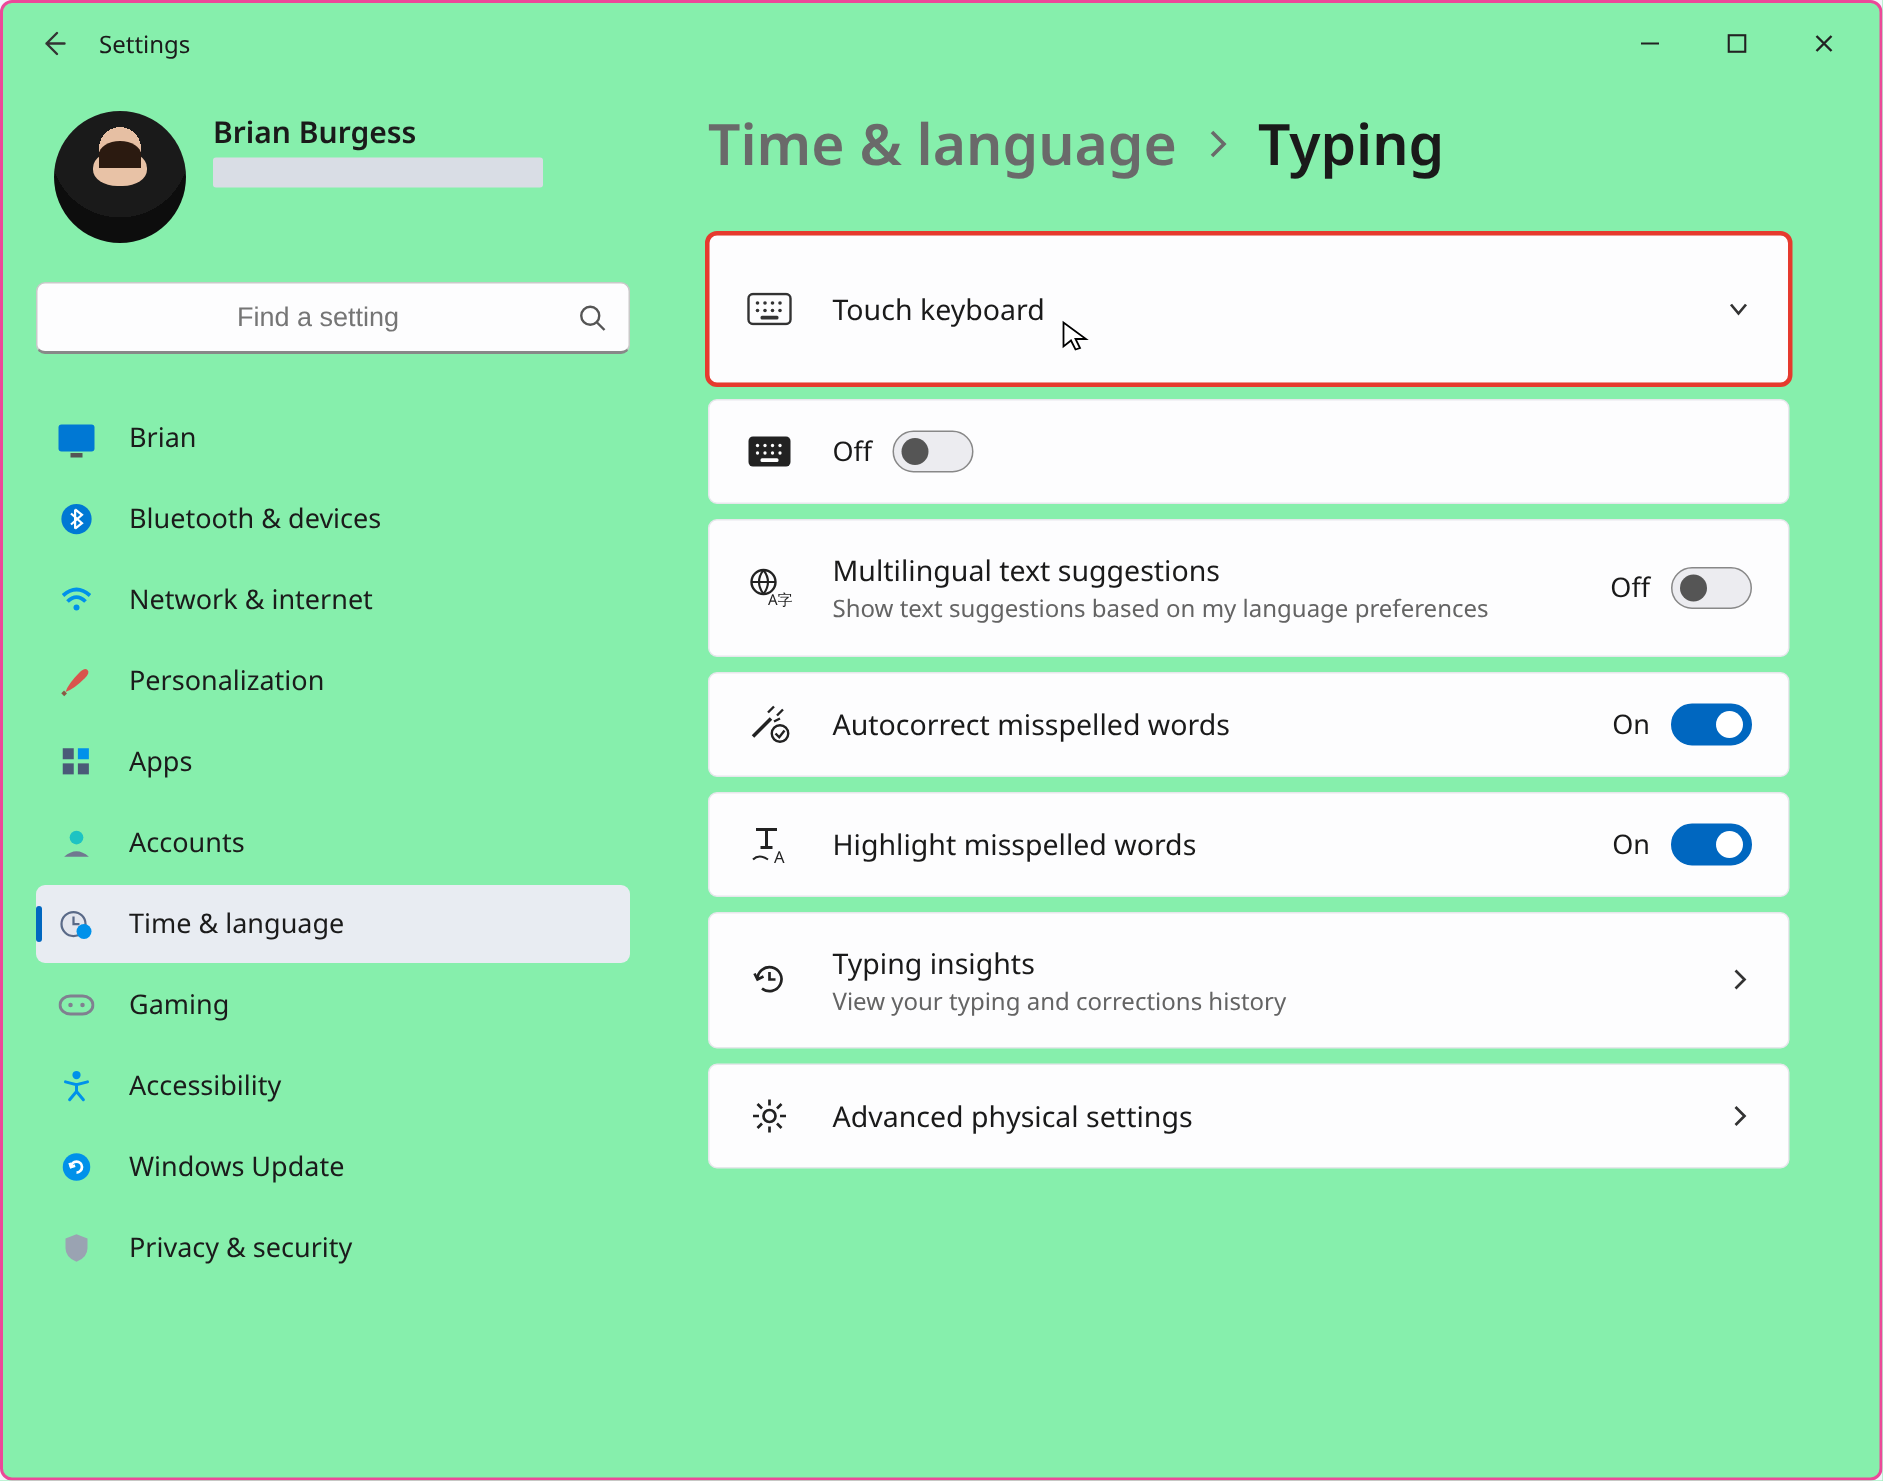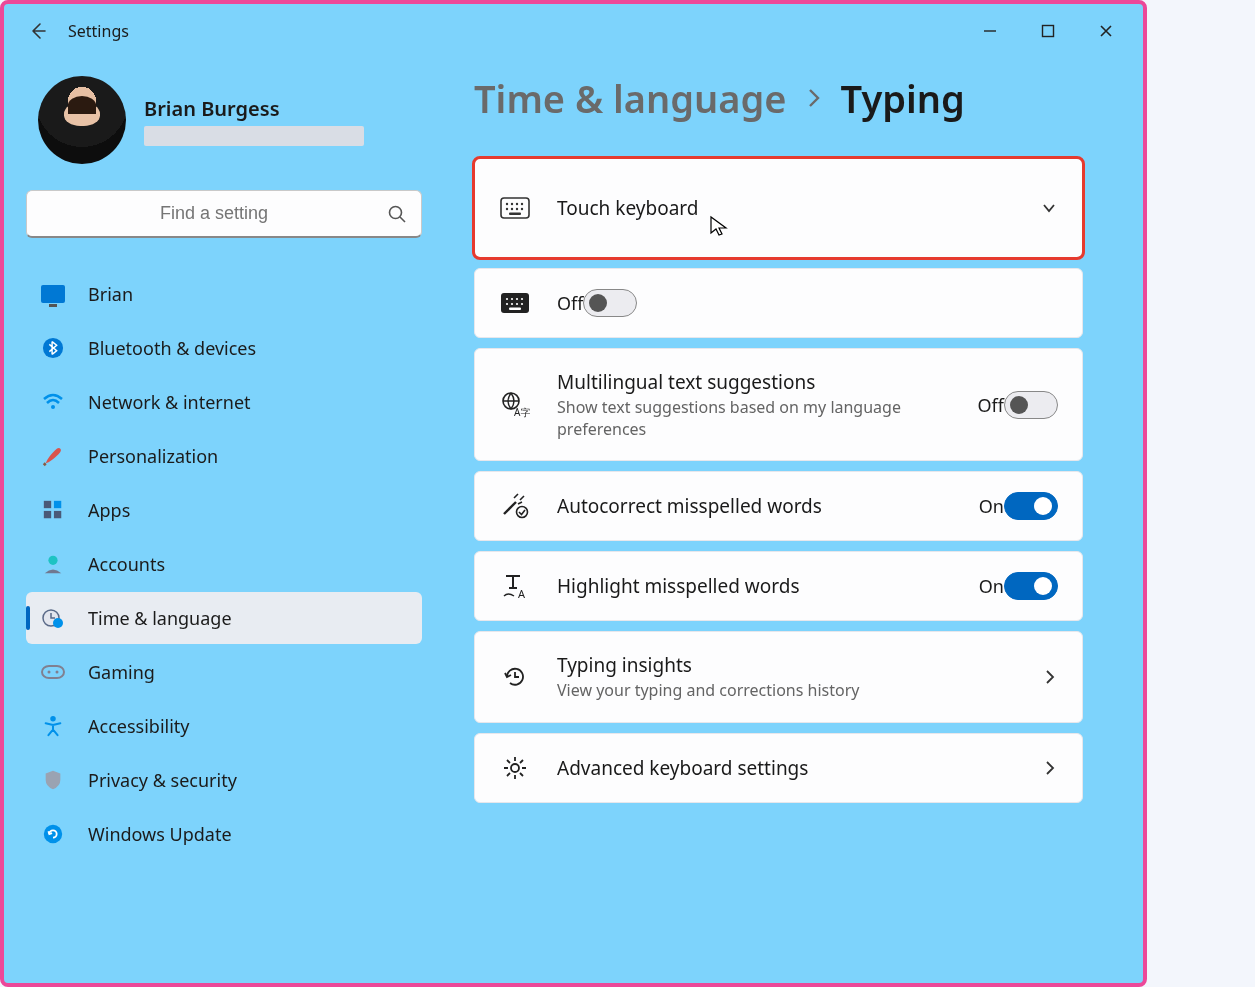--- a/index.html
+++ b/index.html
@@ -5,44 +5,44 @@
   * { box-sizing: border-box; margin: 0; padding: 0; }
   body {
     font-family: "Segoe UI", -apple-system, system-ui, sans-serif;
     background: #f3f6fc;
     width: 1255px;
     height: 987px;
     overflow: hidden;
     color: #1a1a1a;
   }
   .window {
-    width: 1147px;
+    width: 1255px;
     height: 987px;
     position: relative;
-    border: 4px solid #ec4899;
+    border: 2px solid #ec4899;
     border-radius: 8px;
-    background: #7dd3fc;
+    background: #86efac;
   }
   .title-bar {
     height: 54px;
     display: flex;
     align-items: center;
     padding: 0 8px 0 14px;
   }
   .back-btn {
     width: 40px; height: 40px;
     display:flex;align-items:center;justify-content:center;
     border-radius:4px;
   }
   .app-title { font-size: 16px; margin-left: 10px; color:#1b1b1b; }
   .win-controls { margin-left:auto; display:flex; }
   .win-btn { width:58px; height:40px; display:flex;align-items:center;justify-content:center; }
   .layout { display:flex; height: calc(100% - 54px); }
   .sidebar { width: 440px; flex: 0 0 440px; padding: 18px 22px 0 22px; }
-  .profile { display:flex; align-items:center; gap:18px; margin-bottom:26px; padding-left:12px;}
+  .profile { display:flex; align-items:flex-start; gap:18px; margin-bottom:26px; padding-left:12px;}
   .avatar {
     width: 88px; height:88px; border-radius:50%;
     background: radial-gradient(circle at 50% 28%, #e6bfa3 0 18%, #1a1a1a 18% 60%, #0d0d0d 60%);
     position:relative; overflow:hidden;
   }
   .avatar::before{
     content:""; position:absolute; left:26px; top:26px; width:36px;height:24px;
     background:#e8c2a6; border-radius:50% 50% 45% 45%;
   }
   .avatar::after{
@@ -82,21 +82,21 @@
   .card {
     background:#fdfdfe; border:1px solid #e7e7ec; border-radius:6px;
     padding:20px 24px; margin-bottom:10px;
     display:flex; align-items:center; gap:26px;
   }
   .card.highlight { outline:3px solid #e63a2e; outline-offset:-1px; padding-top:36px; padding-bottom:36px;}
   .card-icon { width:32px; flex:0 0 32px; display:flex;align-items:center;justify-content:center;}
   .card-body { flex:1; }
   .card-title { font-size:19px; color:#1a1a1a; }
   .card-sub { font-size:16px; color:#646464; margin-top:2px; line-height:1.35;}
-  .card-tail { display:flex; align-items:center; }
+  .card-tail { display:flex; align-items:center; gap:14px; }
   .state-label { font-size:18px; color:#1a1a1a; }
   .toggle {
     width:54px; height:28px; border-radius:14px; position:relative;
     border:1px solid #888; background:#ececf0;
   }
   .toggle .knob{
     position:absolute; top:4px; left:5px; width:18px;height:18px;
     border-radius:50%; background:#555;
   }
   .toggle.on{ background:#0067c0; border-color:#0067c0;}
@@ -239,34 +239,34 @@
             <svg width="22" height="22" viewBox="0 0 24 24">
                 <circle cx="12" cy="4" r="3" fill="#0091ea"></circle>
                 <path d="M4 9 L12 11 L20 9 M12 11 V16 M12 16 L7 22 M12 16 L17 22" stroke="#0091ea" stroke-width="2.2" fill="none" stroke-linecap="round"></path>
               </svg>
           </span>
           <span>Accessibility</span>
         </div>
         <div class="nav-item">
           <span class="nav-icon">
             <svg width="22" height="22" viewBox="0 0 24 24">
-                <path d="M12 2 L20 5 V12 Q20 19 12 22 Q4 19 4 12 V5 Z" fill="#9aa3b2"></path>
-              </svg>
-          </span>
-          <span>Privacy &amp; security</span>
-        </div>
-        <div class="nav-item">
-          <span class="nav-icon">
-            <svg width="22" height="22" viewBox="0 0 24 24">
                 <circle cx="12" cy="12" r="10" fill="#0091ea"></circle>
                 <path d="M8 12 A4 4 0 1 1 12 16" stroke="#fff" stroke-width="2" fill="none"></path>
                 <path d="M7 9 L8 12 L11 11" stroke="#fff" stroke-width="2" fill="none"></path>
               </svg>
           </span>
           <span>Windows Update</span>
+        </div>
+        <div class="nav-item">
+          <span class="nav-icon">
+            <svg width="22" height="22" viewBox="0 0 24 24">
+                <path d="M12 2 L20 5 V12 Q20 19 12 22 Q4 19 4 12 V5 Z" fill="#9aa3b2"></path>
+              </svg>
+          </span>
+          <span>Privacy &amp; security</span>
         </div>
       </div>
     </div>
 
     <div class="content">
       <div class="breadcrumb">
         <span class="crumb-parent">Time &amp; language</span>
         <svg class="crumb-sep" width="18" height="28" viewBox="0 0 18 28">
             <path d="M5 6 L13 14 L5 22" stroke="#6a6a6a" stroke-width="2.4" fill="none"></path>
           </svg>
@@ -403,21 +403,21 @@
       </div>
 
       <div class="card">
         <span class="card-icon">
           <svg width="28" height="28" viewBox="0 0 28 28">
               <circle cx="14" cy="14" r="4" stroke="#222" stroke-width="1.8" fill="none"></circle>
               <path d="M14 3 V7 M14 21 V25 M3 14 H7 M21 14 H25 M6 6 L9 9 M19 19 L22 22 M22 6 L19 9 M9 19 L6 22" stroke="#222" stroke-width="1.8"></path>
             </svg>
         </span>
         <div class="card-body">
-          <div class="card-title">Advanced keyboard settings</div>
+          <div class="card-title">Advanced physical settings</div>
         </div>
         <div class="card-tail">
           <svg class="chevron" width="16" height="16" viewBox="0 0 16 16">
               <path d="M5 2 L11 8 L5 14" stroke="#333" stroke-width="1.8" fill="none"></path>
             </svg>
         </div>
       </div>
 
     </div>
   </div>

